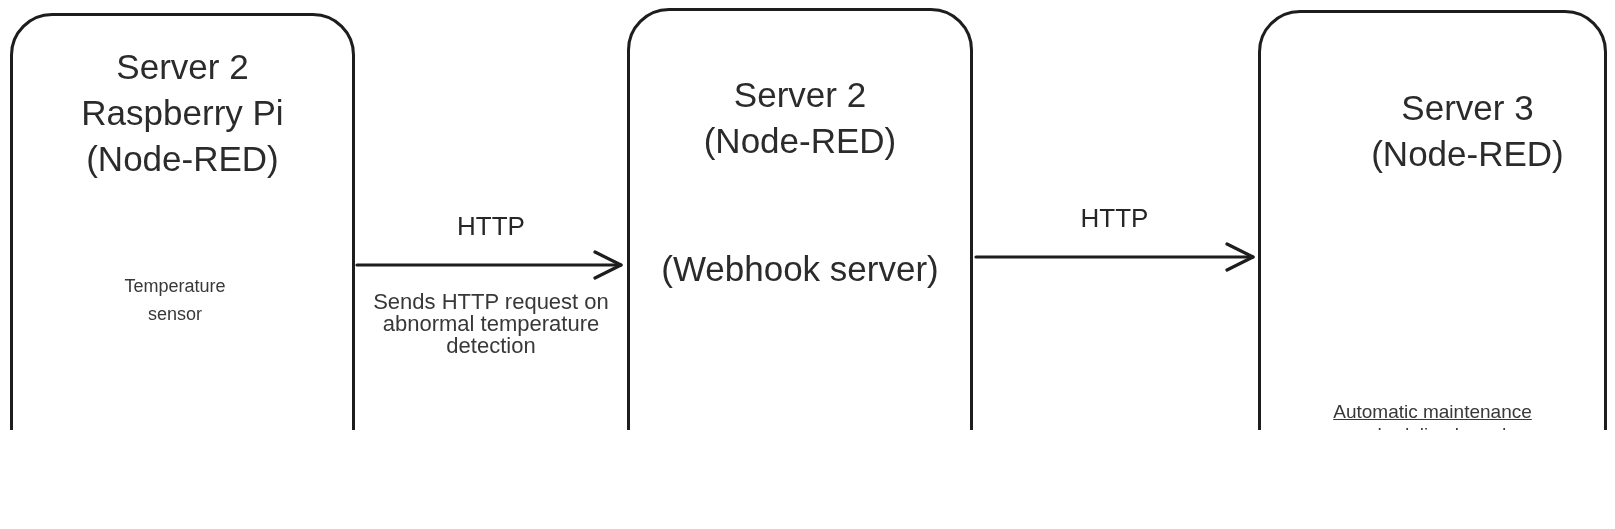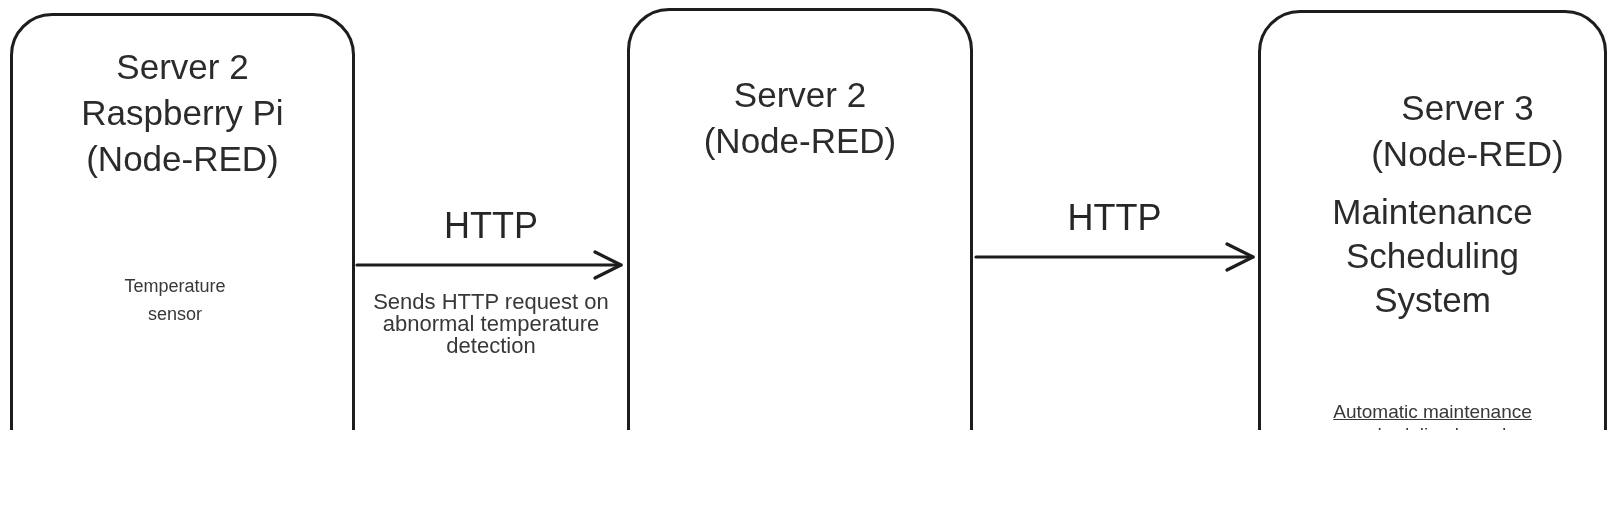--- a/index.html
+++ b/index.html
@@ -70,21 +70,21 @@
     text-align: center;
     font-size: 18px;
     line-height: 28px;
     white-space: pre-line;
     color: #383838;
   }
 
   .edge-protocol {
     position: absolute;
     text-align: center;
-    font-size: 36px;
+    font-size: 26px;
     line-height: 44px;
     color: #262626;
   }
   #edge-protocol-1 { left: 357px; top: 204px; width: 268px; }
   #edge-protocol-2 { left: 976px; top: 196px; width: 277px; }
 
   .edge-description {
     position: absolute;
     text-align: center;
     font-size: 22px;
@@ -121,28 +121,26 @@
     <div class="node-title">Server 2
 Raspberry Pi
 (Node-RED)</div>
     <div class="component-label">Temperature
 sensor</div>
   </div>
 
   <div class="node" id="node-2">
     <div class="node-title">Server 2
 (Node-RED)</div>
+    <div class="node-body">(Webhook server)</div>
   </div>
 
   <div class="node" id="node-3">
     <div class="node-title">Server 3
 (Node-RED)</div>
-    <div class="node-subtitle">Maintenance
-Scheduling
-System</div>
     <div class="node-note">Automatic maintenance
 scheduling based
 on events.</div>
   </div>
 
   <div class="edge-protocol" id="edge-protocol-1">HTTP</div>
   <div class="edge-description" id="edge-description-1">Sends HTTP request on
 abnormal temperature
 detection</div>
 

